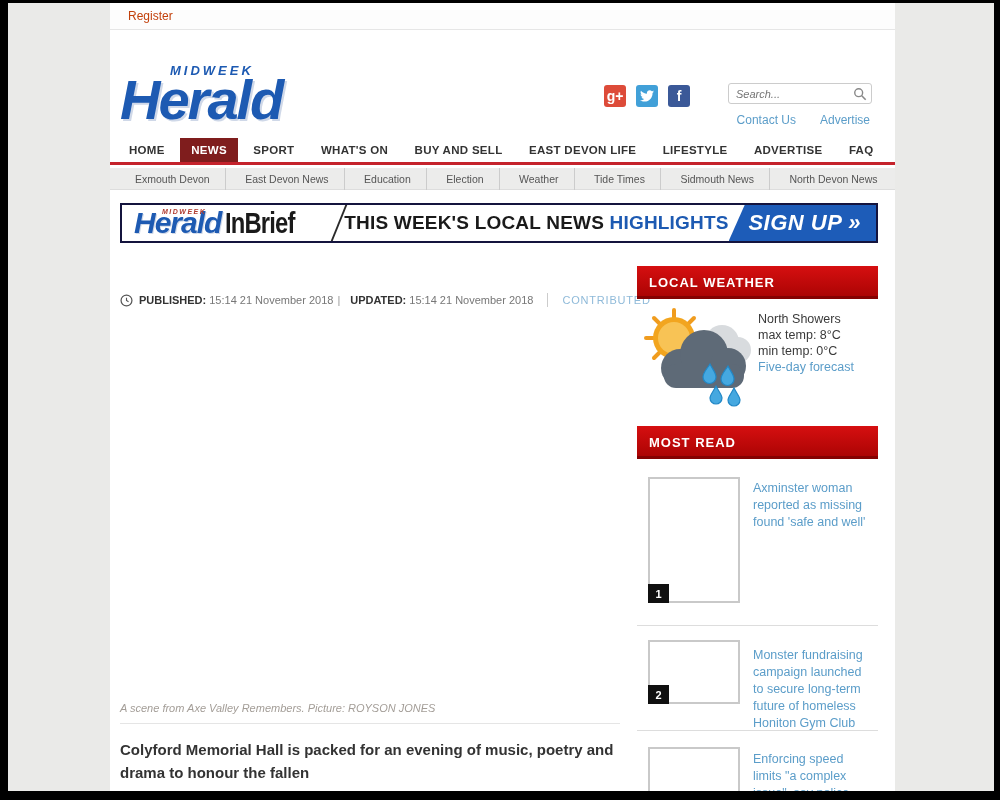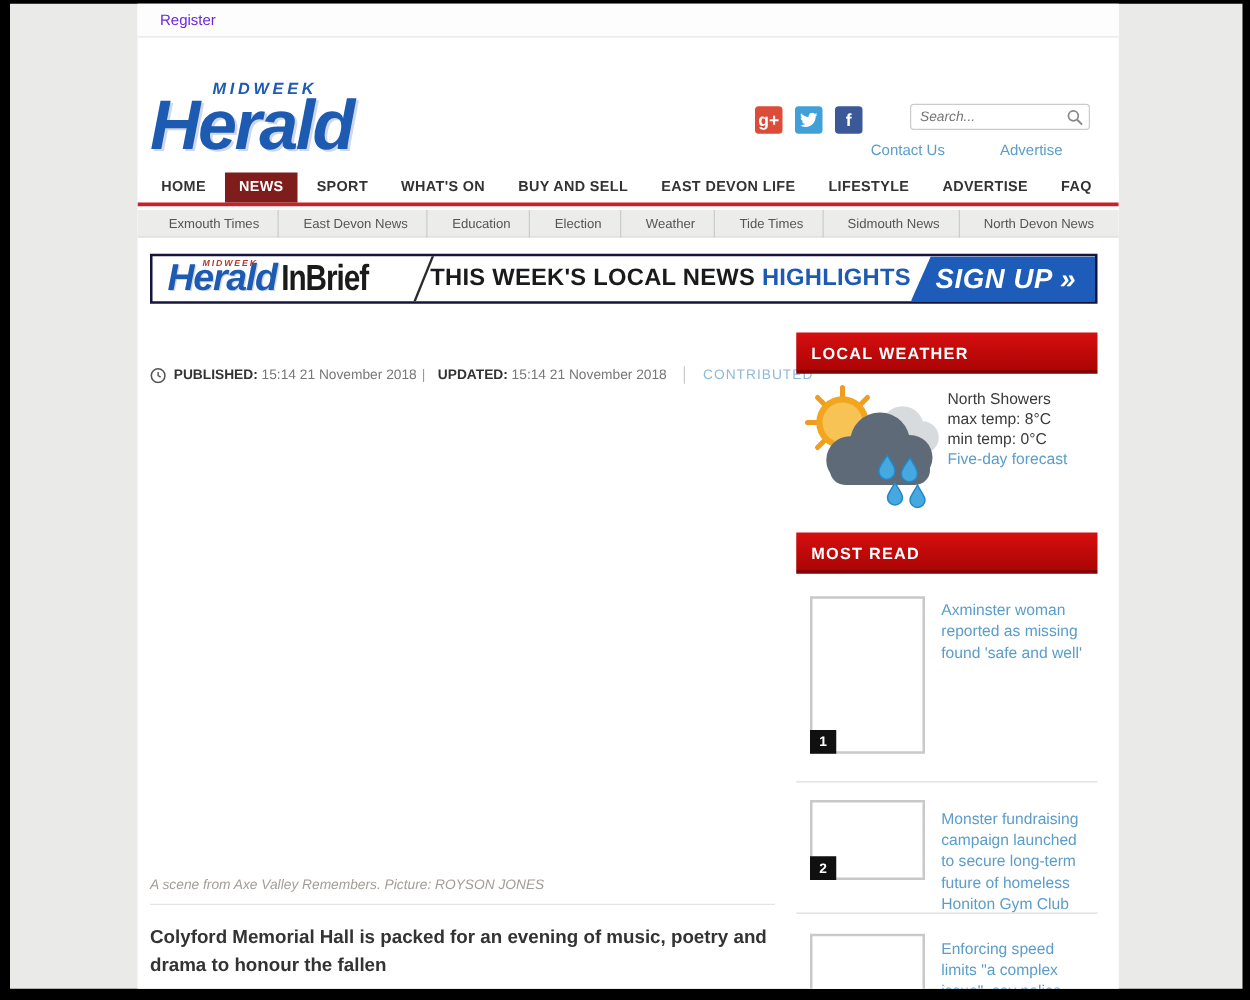--- a/index.html
+++ b/index.html
@@ -3,37 +3,37 @@
 <meta charset="utf-8">
 <style>
   * { margin:0; padding:0; box-sizing:border-box; }
   body { font-family:"Liberation Sans", sans-serif; background:#000; width:1000px; height:800px; overflow:hidden; }
   .stage { position:relative; width:1000px; height:800px; background:#000; }
   .bg { position:absolute; left:8px; top:3px; right:6px; bottom:9px; background:#eaeae8; }
   .content { position:absolute; left:110px; top:3px; width:785px; height:788px; background:#fff; overflow:hidden; }
 
   
   .topbar { position:absolute; left:0; top:0; width:100%; height:27px; border-bottom:1px solid #e6e6e6; background:#fdfdfd; }
-  .topbar a { position:absolute; left:18px; top:6px; font-size:12px; color:#6d28d9; text-decoration:none; }
+  .topbar a { position:absolute; left:18px; top:6px; font-size:12px; color:#c2410c; text-decoration:none; }
 
   
   .logo { position:absolute; left:10px; top:58px; width:220px; height:75px; }
   .logo .midweek { position:absolute; left:50px; top:2px; font-size:13px; font-weight:bold; font-style:italic; letter-spacing:3px; color:#1d5ab2; }
   .logo .herald { position:absolute; left:0; top:6px; font-size:56px; font-weight:bold; font-style:italic; letter-spacing:-2px; color:#1d5ab2; text-shadow:2px 2px 0 #cfd8e8; }
 
   
   .social { position:absolute; left:494px; top:82px; display:flex; gap:10px; }
   .social .s-ic { width:22px; height:22px; border-radius:3px; color:#fff; font-weight:bold; font-size:14px; display:flex; align-items:center; justify-content:center; cursor:pointer; }
   .s-gp { background:#dd4b39; font-size:13px; }
   .s-tw { background:#41a0d8; }
   .s-fb { background:#3b5998; }
   .searchbox { position:absolute; left:618px; top:80px; width:144px; height:21px; border:1px solid #ccc; border-radius:3px; background:#fff; }
   .searchbox input { position:absolute; left:7px; top:1px; width:112px; height:17px; border:none; outline:none; font-size:11px; color:#777; font-style:italic; font-family:"Liberation Sans",sans-serif; }
   .searchbox .mag { position:absolute; right:4px; top:3px; }
-  .hdr-links { position:absolute; left:500px; top:110px; width:262px; display:flex; justify-content:flex-end; gap:44px; padding-right:22px; }
+  .hdr-links { position:absolute; left:520px; top:110px; width:262px; display:flex; justify-content:flex-end; gap:24px; padding-right:22px; }
   .hdr-links a { font-size:12px; color:#5b9dc9; text-decoration:none; }
 
   
   .nav { position:absolute; left:0; top:135px; width:100%; height:27px; border-bottom:3px solid #c5232c; background:#fff; padding-left:8px; white-space:nowrap; }
   .nav .nav-item { display:inline-block; height:24px; line-height:24px; padding:0 11px; font-size:11.5px; font-weight:bold; color:#333; letter-spacing:0.3px; cursor:pointer; }
   .nav .nav-item.active { background:#7f1d1d; color:#fff; }
 
   
   .subnav { position:absolute; left:0; top:165px; width:100%; height:22px; background:#ececeb; border-bottom:1px solid #ddd; white-space:nowrap; padding-left:10px; }
   .subnav .sub-item { display:inline-block; height:22px; line-height:22px; padding:0 15px; font-size:10.5px; color:#555; border-right:1px solid #ccc; cursor:pointer; }
@@ -121,21 +121,21 @@
       <span class="nav-item">SPORT</span>
       <span class="nav-item">WHAT'S ON</span>
       <span class="nav-item">BUY AND SELL</span>
       <span class="nav-item">EAST DEVON LIFE</span>
       <span class="nav-item">LIFESTYLE</span>
       <span class="nav-item">ADVERTISE</span>
       <span class="nav-item">FAQ</span>
     </div>
 
     <div class="subnav">
-      <span class="sub-item">Exmouth Times</span>
+      <span class="sub-item">Exmouth Devon</span>
       <span class="sub-item">East Devon News</span>
       <span class="sub-item">Education</span>
       <span class="sub-item">Election</span>
       <span class="sub-item">Weather</span>
       <span class="sub-item">Tide Times</span>
       <span class="sub-item">Sidmouth News</span>
       <span class="sub-item">North Devon News</span>
     </div>
 
     <div class="banner">

